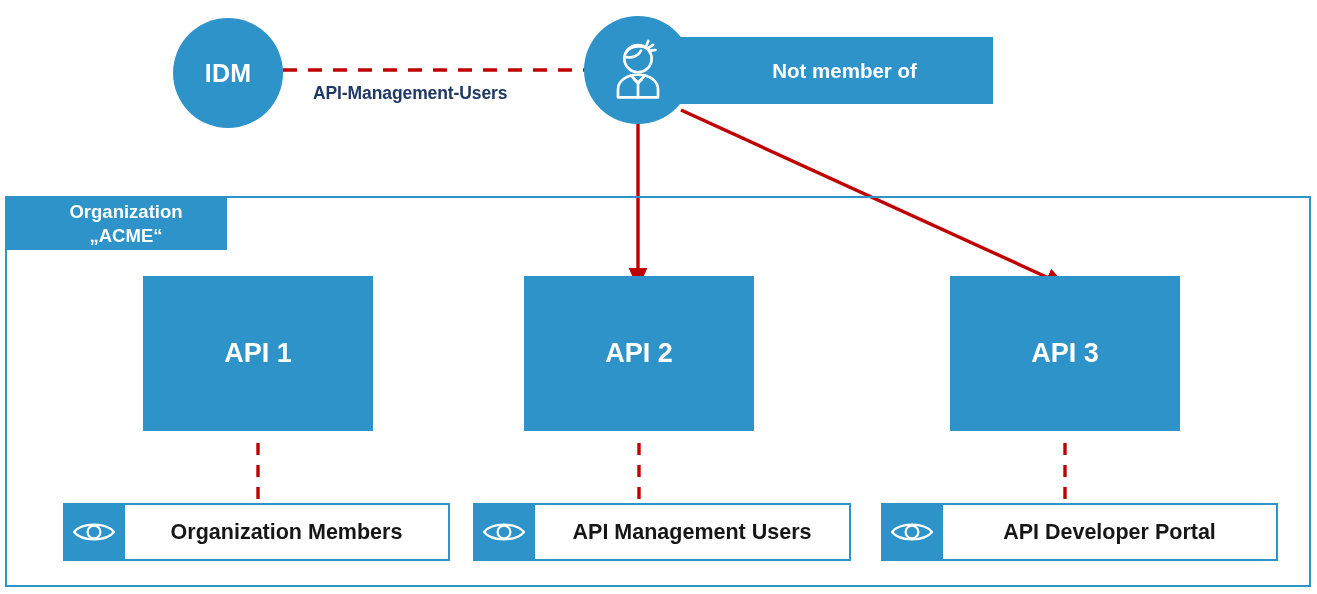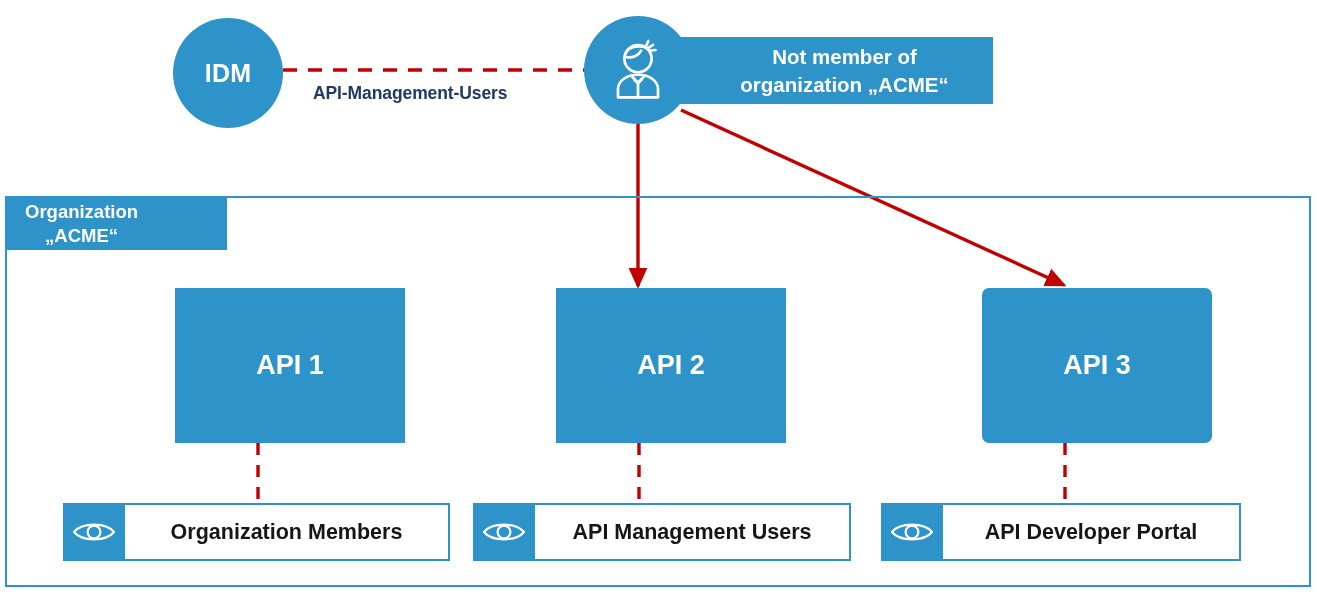--- a/index.html
+++ b/index.html
@@ -112,53 +112,52 @@
   }
   #org-header {
     position: absolute;
     left: 5px;
     top: 198px;
     width: 222px;
     height: 52px;
     background: #2E93C9;
     display: flex;
     align-items: center;
-    justify-content: flex-start;
+    justify-content: center;
     z-index: 2;
   }
   #org-header-text {
     color: #ffffff;
     font-size: 18.5px;
     font-weight: bold;
     text-align: center;
     line-height: 1.3;
     padding-left: 20px;
   }
 
   
   .api-box {
     position: absolute;
-    top: 288px;
+    top: 276px;
     width: 230px;
     height: 155px;
     background: #2E93C9;
     display: flex;
     align-items: center;
     justify-content: center;
     z-index: 2;
-    margin-left: 32px;
   }
   .api-box-label {
     color: #ffffff;
     font-size: 27px;
     font-weight: bold;
   }
   #api-box-1 { left: 143px; }
   #api-box-2 { left: 524px; align-items: center; }
-  #api-box-3 { left: 950px; border-radius: 7px; }
+  #api-box-3 { left: 950px; }
 
   
   .vis-row {
     position: absolute;
     top: 503px;
     height: 58px;
     display: flex;
     align-items: stretch;
     z-index: 2;
   }
@@ -186,21 +185,21 @@
     justify-content: center;
   }
   .vis-label-text {
     color: #161616;
     font-size: 21.5px;
     font-weight: bold;
     white-space: nowrap;
   }
   #vis-row-1 { left: 63px;  width: 387px; }
   #vis-row-2 { left: 473px; width: 378px; }
-  #vis-row-3 { left: 881px; width: 360px; }
+  #vis-row-3 { left: 881px; width: 397px; }
 </style>
 </head>
 <body>
 
 <div id="canvas">
 
   <svg class="svg-layer" viewBox="0 0 1317 594" width="1317" height="594">
     <defs>
       <marker id="arrowhead-red" markerWidth="7" markerHeight="7" refX="5.4" refY="3.1" orient="auto" markerUnits="strokeWidth">
         <path d="M0,0.3 L6.2,3.1 L0,5.9 z" fill="#C00000"></path>
@@ -220,21 +219,20 @@
 
   <div class="node-circle" id="idm-circle">
     <span id="idm-label">IDM</span>
   </div>
 
   <div id="idm-link-label">API-Management-Users</div>
 
   <div id="callout-box">
     <div id="callout-text">
       <span class="u">Not</span><span> member of</span><br>
-      <span>organization „ACME“</span>
     </div>
   </div>
 
   <div class="node-circle" id="person-circle">
     <svg id="person-icon" viewBox="0 0 64 64" fill="none" stroke="#ffffff" stroke-width="2.6" stroke-linecap="round" stroke-linejoin="round">
 
       <circle cx="32" cy="21" r="13.2"></circle>
 
       <path d="M20.2 15.6 C23.5 7.8 40 6.4 43.6 14.4"></path>
       <path d="M21.0 19.5 C26.5 20.8 32.5 18.0 35.0 13.2"></path>

